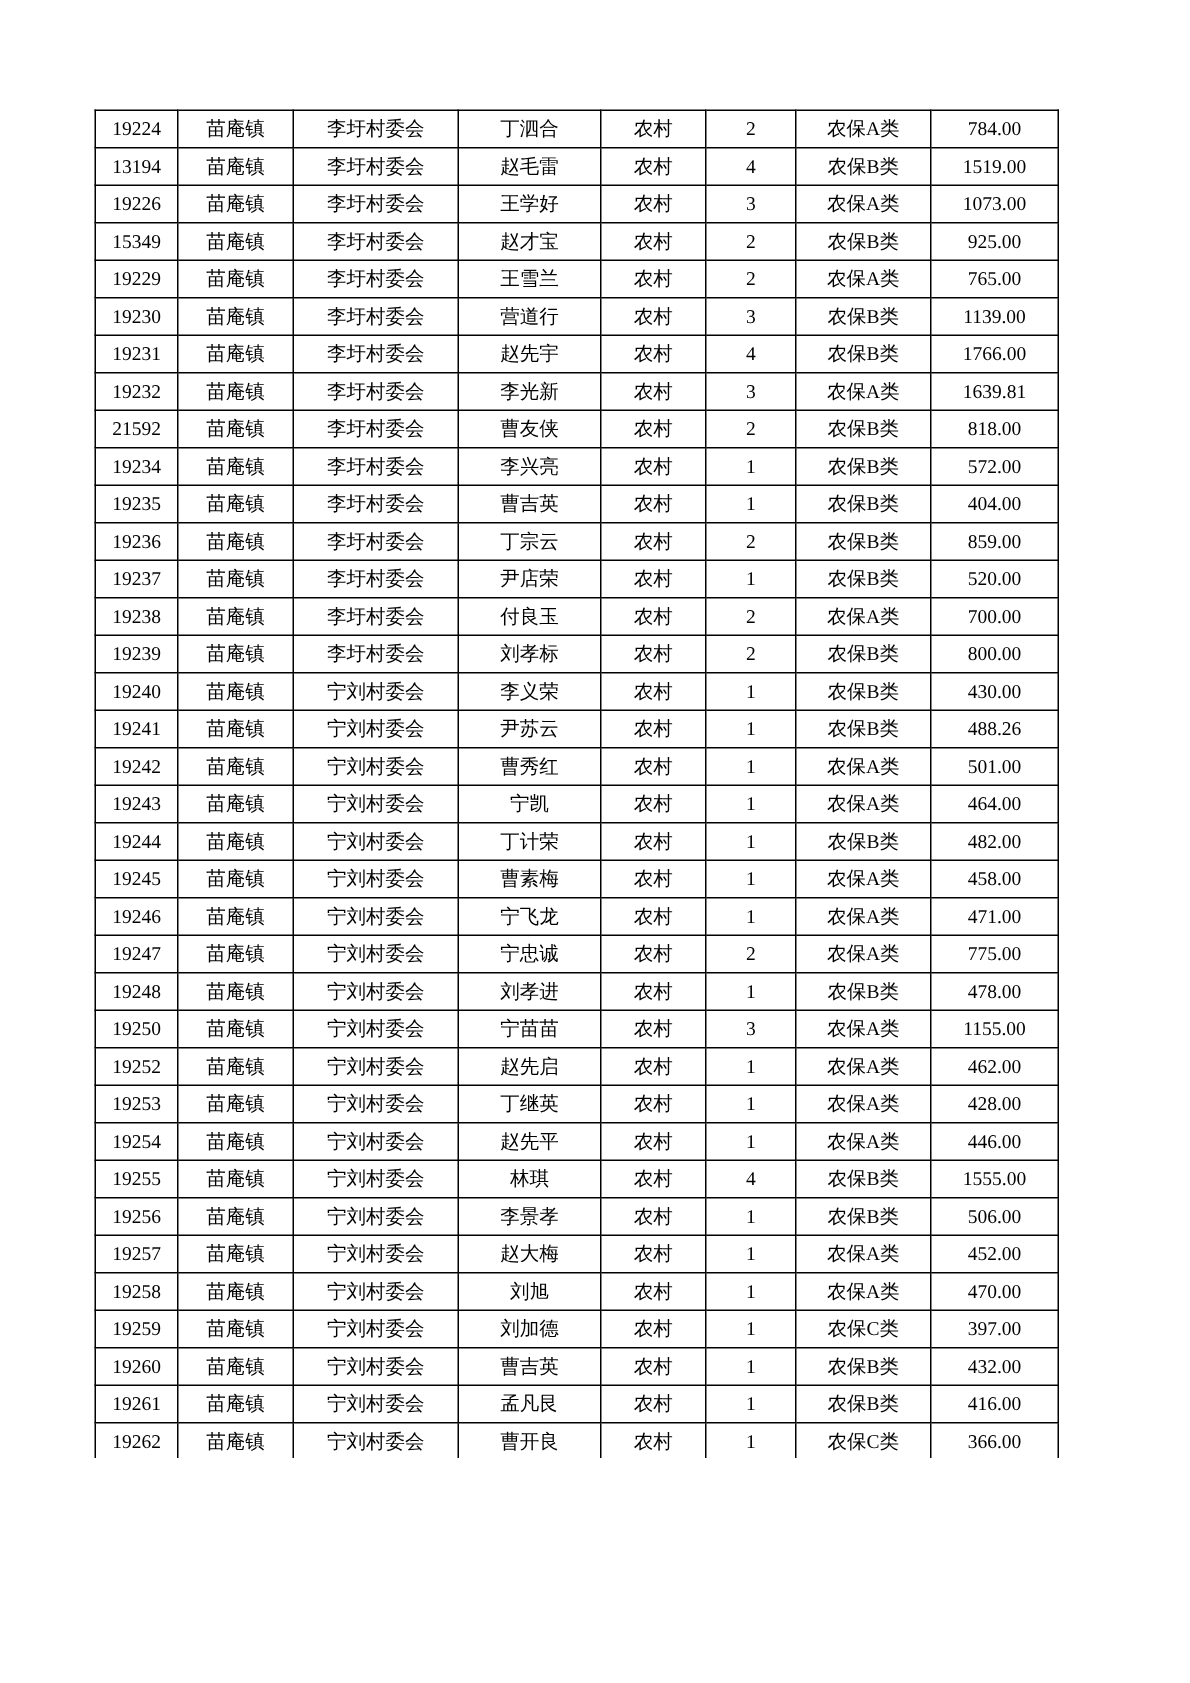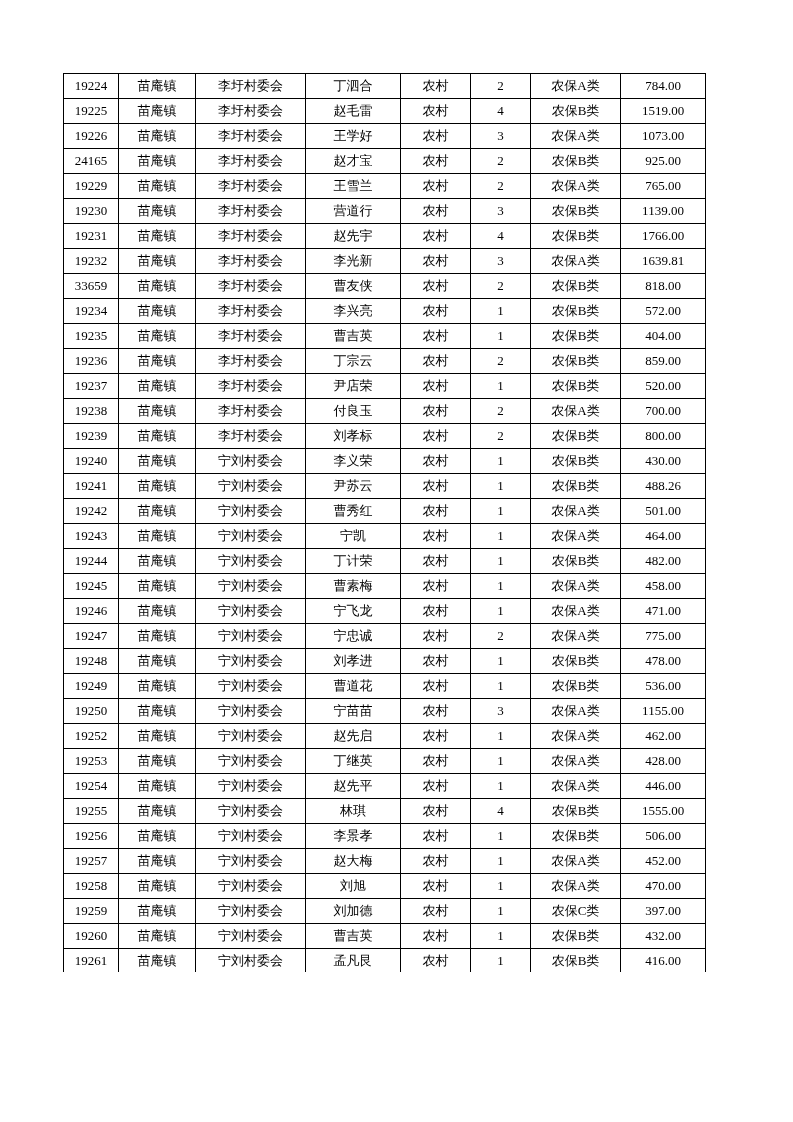--- a/index.html
+++ b/index.html
@@ -64,41 +64,41 @@
           <td>19224</td>
           <td>苗庵镇</td>
           <td>李圩村委会</td>
           <td>丁泗合</td>
           <td>农村</td>
           <td>2</td>
           <td>农保A类</td>
           <td>784.00</td>
         </tr>
         <tr>
-          <td>19225</td>
+          <td>13194</td>
           <td>苗庵镇</td>
           <td>李圩村委会</td>
           <td>赵毛雷</td>
           <td>农村</td>
           <td>4</td>
           <td>农保B类</td>
           <td>1519.00</td>
         </tr>
         <tr>
           <td>19226</td>
           <td>苗庵镇</td>
           <td>李圩村委会</td>
           <td>王学好</td>
           <td>农村</td>
           <td>3</td>
           <td>农保A类</td>
           <td>1073.00</td>
         </tr>
         <tr>
-          <td>24165</td>
+          <td>15349</td>
           <td>苗庵镇</td>
           <td>李圩村委会</td>
           <td>赵才宝</td>
           <td>农村</td>
           <td>2</td>
           <td>农保B类</td>
           <td>925.00</td>
         </tr>
         <tr>
           <td>19229</td>
@@ -134,21 +134,21 @@
           <td>19232</td>
           <td>苗庵镇</td>
           <td>李圩村委会</td>
           <td>李光新</td>
           <td>农村</td>
           <td>3</td>
           <td>农保A类</td>
           <td>1639.81</td>
         </tr>
         <tr>
-          <td>33659</td>
+          <td>21592</td>
           <td>苗庵镇</td>
           <td>李圩村委会</td>
           <td>曹友侠</td>
           <td>农村</td>
           <td>2</td>
           <td>农保B类</td>
           <td>818.00</td>
         </tr>
         <tr>
           <td>19234</td>
@@ -292,30 +292,20 @@
         </tr>
         <tr>
           <td>19248</td>
           <td>苗庵镇</td>
           <td>宁刘村委会</td>
           <td>刘孝进</td>
           <td>农村</td>
           <td>1</td>
           <td>农保B类</td>
           <td>478.00</td>
-        </tr>
-        <tr>
-          <td>19249</td>
-          <td>苗庵镇</td>
-          <td>宁刘村委会</td>
-          <td>曹道花</td>
-          <td>农村</td>
-          <td>1</td>
-          <td>农保B类</td>
-          <td>536.00</td>
         </tr>
         <tr>
           <td>19250</td>
           <td>苗庵镇</td>
           <td>宁刘村委会</td>
           <td>宁苗苗</td>
           <td>农村</td>
           <td>3</td>
           <td>农保A类</td>
           <td>1155.00</td>

